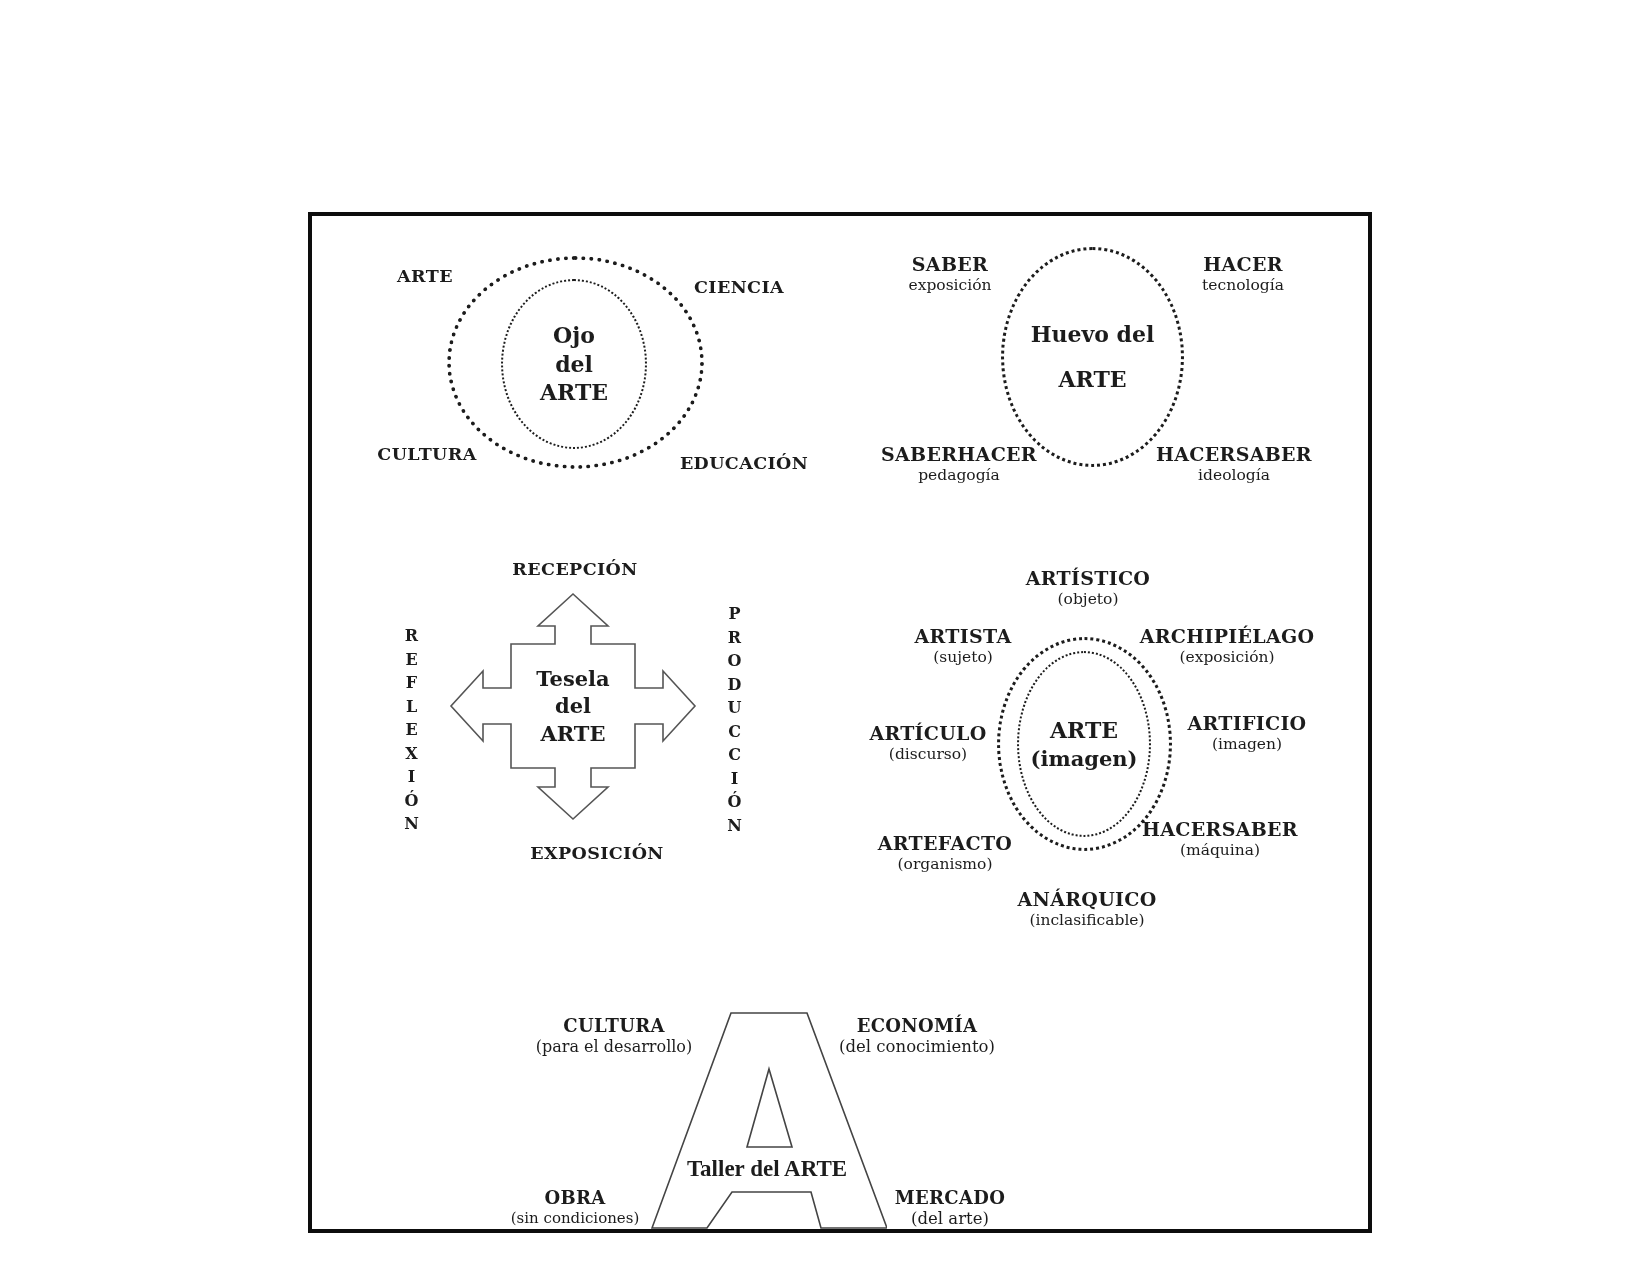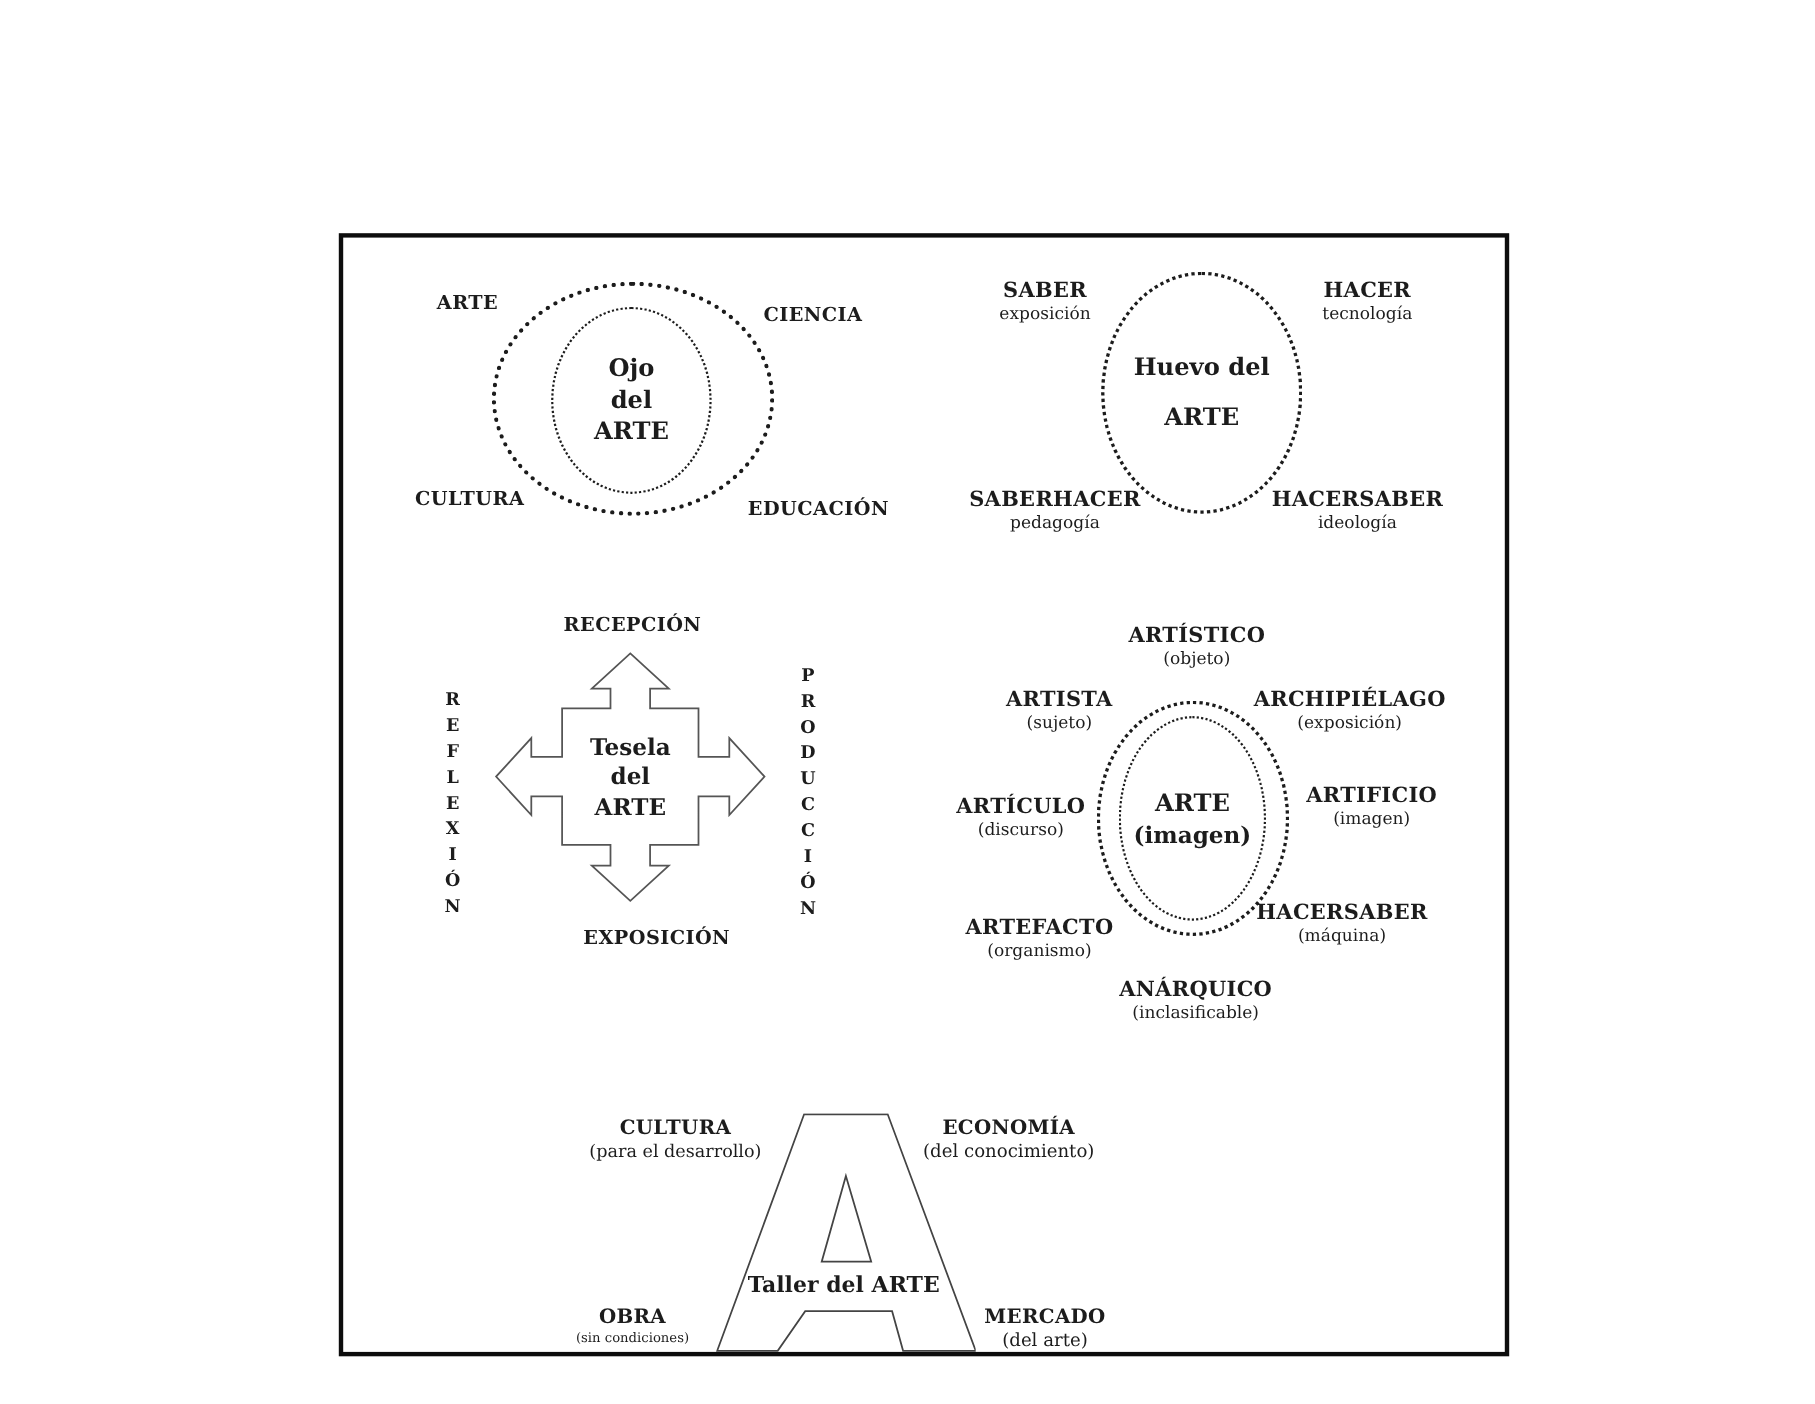--- a/index.html
+++ b/index.html
@@ -18,21 +18,21 @@
   .ct-lg{font-weight:bold;font-size:22px;line-height:1.3;}
   .lbl{position:absolute;transform:translateX(-50%);text-align:center;
        font-weight:bold;font-size:17.5px;letter-spacing:.4px;white-space:nowrap;}
   .lbl-block{position:absolute;transform:translateX(-50%);text-align:center;white-space:nowrap;}
   .lbl-block .t{font-weight:bold;font-size:19px;letter-spacing:.3px;line-height:1.15;}
   .lbl-block .s{font-weight:normal;font-size:15.5px;line-height:1.25;}
   .vword{position:absolute;transform:translateX(-50%);
          writing-mode:vertical-lr;text-orientation:upright;
          font-weight:bold;font-size:16px;letter-spacing:4.5px;line-height:1;}
   .taller-text{position:absolute;transform:translateX(-50%);
-               font-weight:bold;font-size:20px;white-space:nowrap;}
+               font-weight:bold;font-size:23px;white-space:nowrap;font-family:Liberation Serif, serif;}
   svg{display:block;}
 </style>
 </head>
 <body>
 
 <div class="frame">
 
   <div>
     <div class="dotted dots-big" style="left:135px;top:40px;width:257px;height:213px;"></div>
     <div class="dotted dots-fine" style="left:189px;top:63px;width:146px;height:170px;"></div>
@@ -139,21 +139,21 @@
     <div class="lbl-block" style="left:302px;top:800px;">
       <div class="t" style="font-size:18px;">CULTURA</div>
       <div class="s" style="font-size:16px;">(para el desarrollo)</div>
     </div>
     <div class="lbl-block" style="left:605px;top:800px;">
       <div class="t" style="font-size:18px;">ECONOMÍA</div>
       <div class="s" style="font-size:16.5px;">(del conocimiento)</div>
     </div>
     <div class="lbl-block" style="left:263px;top:972px;">
       <div class="t" style="font-size:18px;">OBRA</div>
-      <div class="s" style="font-size:12px;">(sin condiciones)</div>
+      <div class="s" style="font-size:15px;">(sin condiciones)</div>
     </div>
     <div class="lbl-block" style="left:638px;top:972px;">
       <div class="t" style="font-size:18px;">MERCADO</div>
       <div class="s" style="font-size:16.5px;">(del arte)</div>
     </div>
   </div>
 
 </div>
 
 </body></html>

